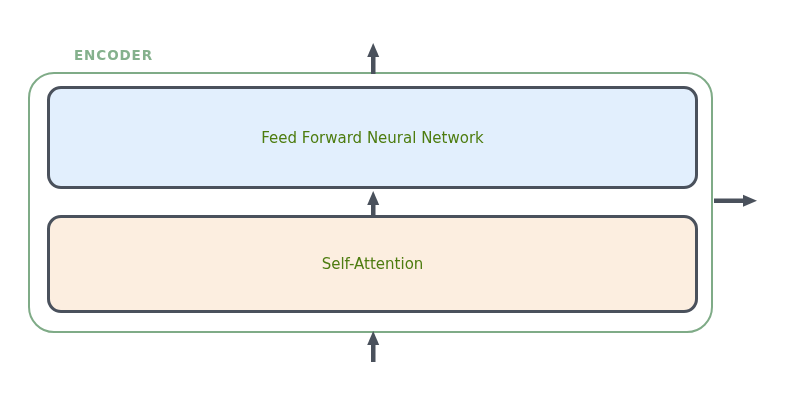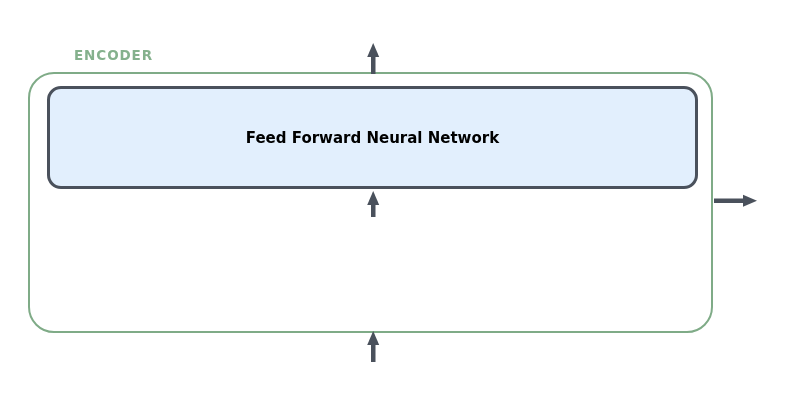--- a/index.html
+++ b/index.html
@@ -47,23 +47,22 @@
     position: absolute;
     box-sizing: border-box;
     border: 3px solid #4a515c;
     border-radius: 14px;
     display: flex;
     align-items: center;
     justify-content: center;
   }
   .block-label {
     font-size: 15px;
-    color: #000000;
+    color: #4d7c0f;
     white-space: nowrap;
-    font-weight: bold;
   }
   .block-ffnn {
     left: 47px;
     top: 86px;
     width: 651px;
     height: 103px;
     background: #e2effd;
   }
   .block-selfattn {
     left: 47px;
@@ -87,20 +86,23 @@
 <div id="canvas">
 
   <div class="encoder-label">ENCODER</div>
 
   <div class="encoder-box"></div>
 
   <div class="block block-ffnn">
     <span class="block-label">Feed Forward Neural Network</span>
   </div>
 
+  <div class="block block-selfattn">
+    <span class="block-label">Self-Attention</span>
+  </div>
 
   <svg id="arrows" viewBox="0 0 792 411">
 
     <g>
       <rect x="371" y="54" width="4.5" height="20" fill="#4a515c"></rect>
       <polygon points="373.2,43 379.2,57 367.2,57" fill="#4a515c"></polygon>
     </g>
 
     <g>
       <rect x="371" y="203" width="4.5" height="14" fill="#4a515c"></rect>

